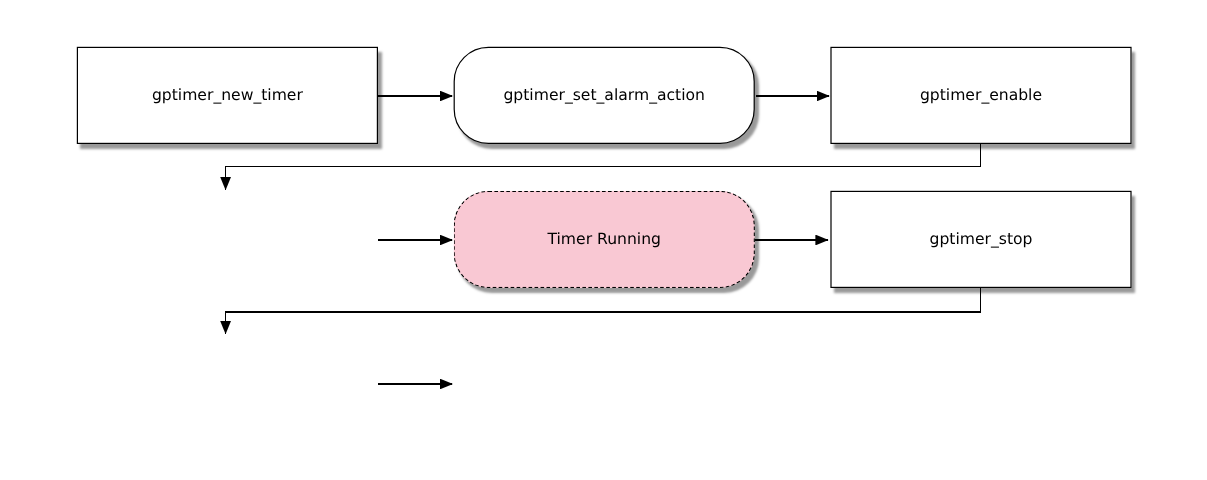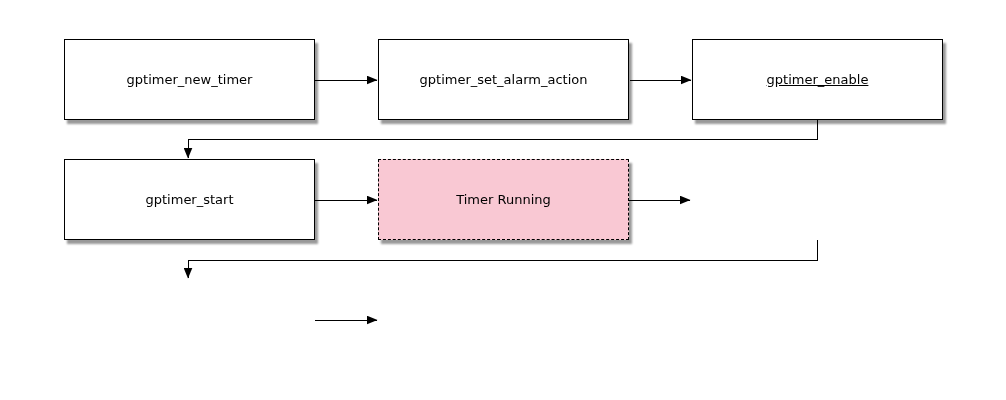--- a/index.html
+++ b/index.html
@@ -48,22 +48,22 @@
   .node.highlight {
     background: var(--highlight-fill, #f9c8d3);
     border: 1px dashed var(--node-border, #000000);
     text-align: right;
   }
   
   .r1 { top: 39px; }
   .r2 { top: 159px; }
   .r3 { top: 280px; }
   .c1 { left: 64px; }
-  .c2 { left: 378px; }
-  .c3 { left: 692px; text-decoration: underline; }
+  .c2 { left: 378px; border-radius: 29px; }
+  .c3 { left: 692px; }
 </style>
 </head>
 <body>
 
 <div class="canvas">
 
   <svg class="edges" width="1006" height="400" viewBox="0 0 1006 400" xmlns="http://www.w3.org/2000/svg">
     <defs>
       <marker id="arrow" markerUnits="userSpaceOnUse" markerWidth="11" markerHeight="9" refX="10.5" refY="4.5" orient="auto">
         <path d="M0,0 L11,4.5 L0,9 Z"></path>
@@ -83,24 +83,24 @@
   </div>
 
   <div class="node r1 c2">
     <span>gptimer_set_alarm_action</span>
   </div>
 
   <div class="node r1 c3">
     <span>gptimer_enable</span>
   </div>
 
-  <div class="node r2 c1">
-    <span>gptimer_start</span>
-  </div>
 
   <div class="node highlight r2 c2">
     <span>Timer Running</span>
   </div>
 
+  <div class="node r2 c3">
+    <span>gptimer_stop</span>
+  </div>
 
 
 
 </div>
 
 </body></html>

